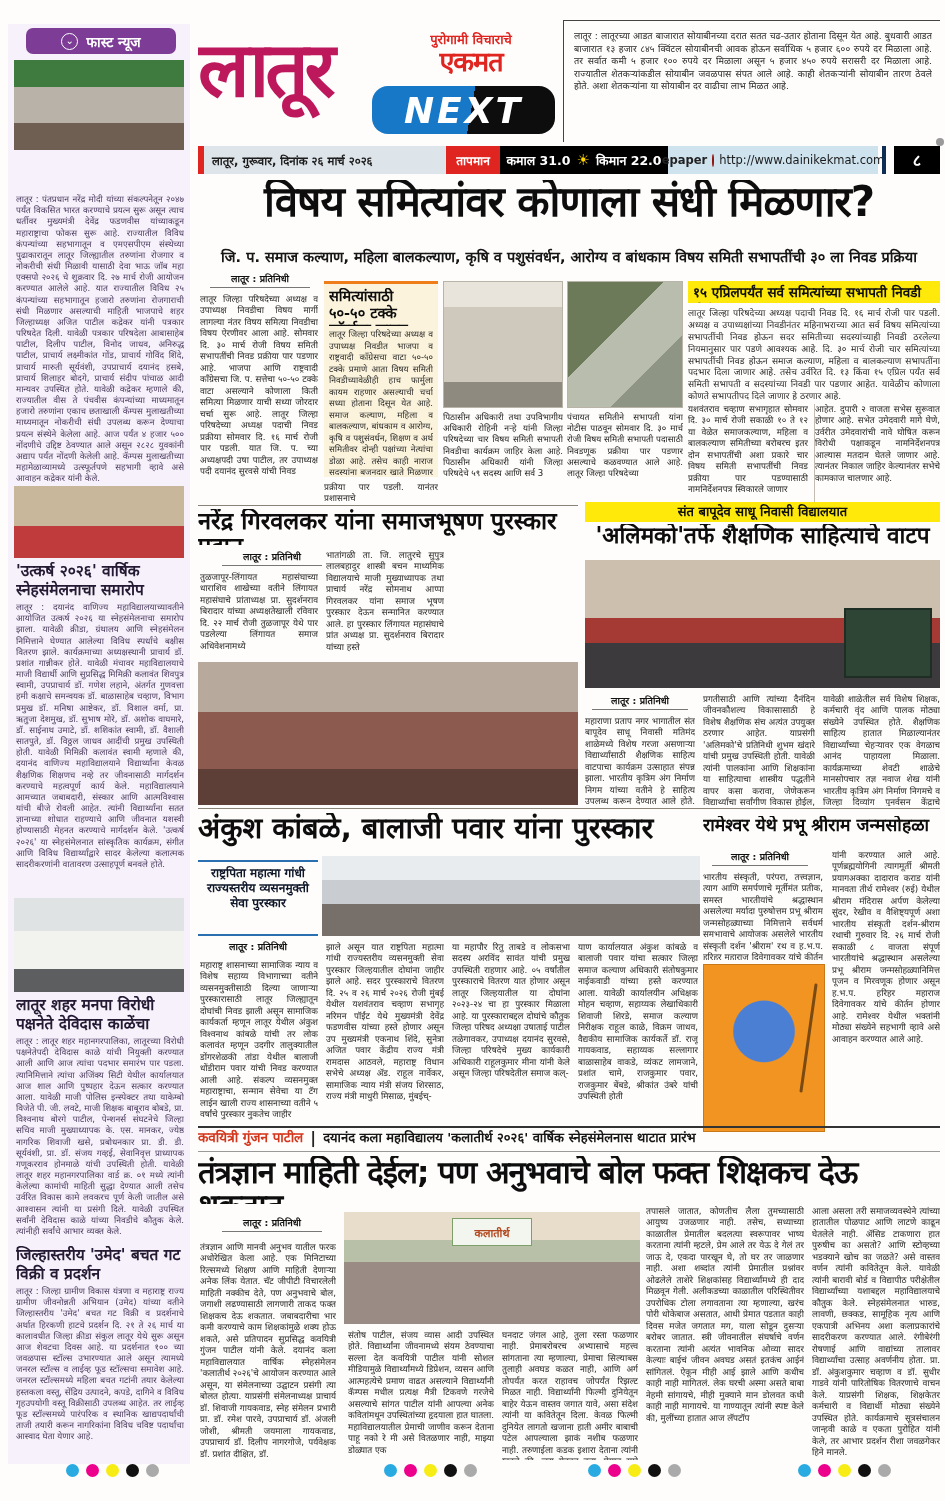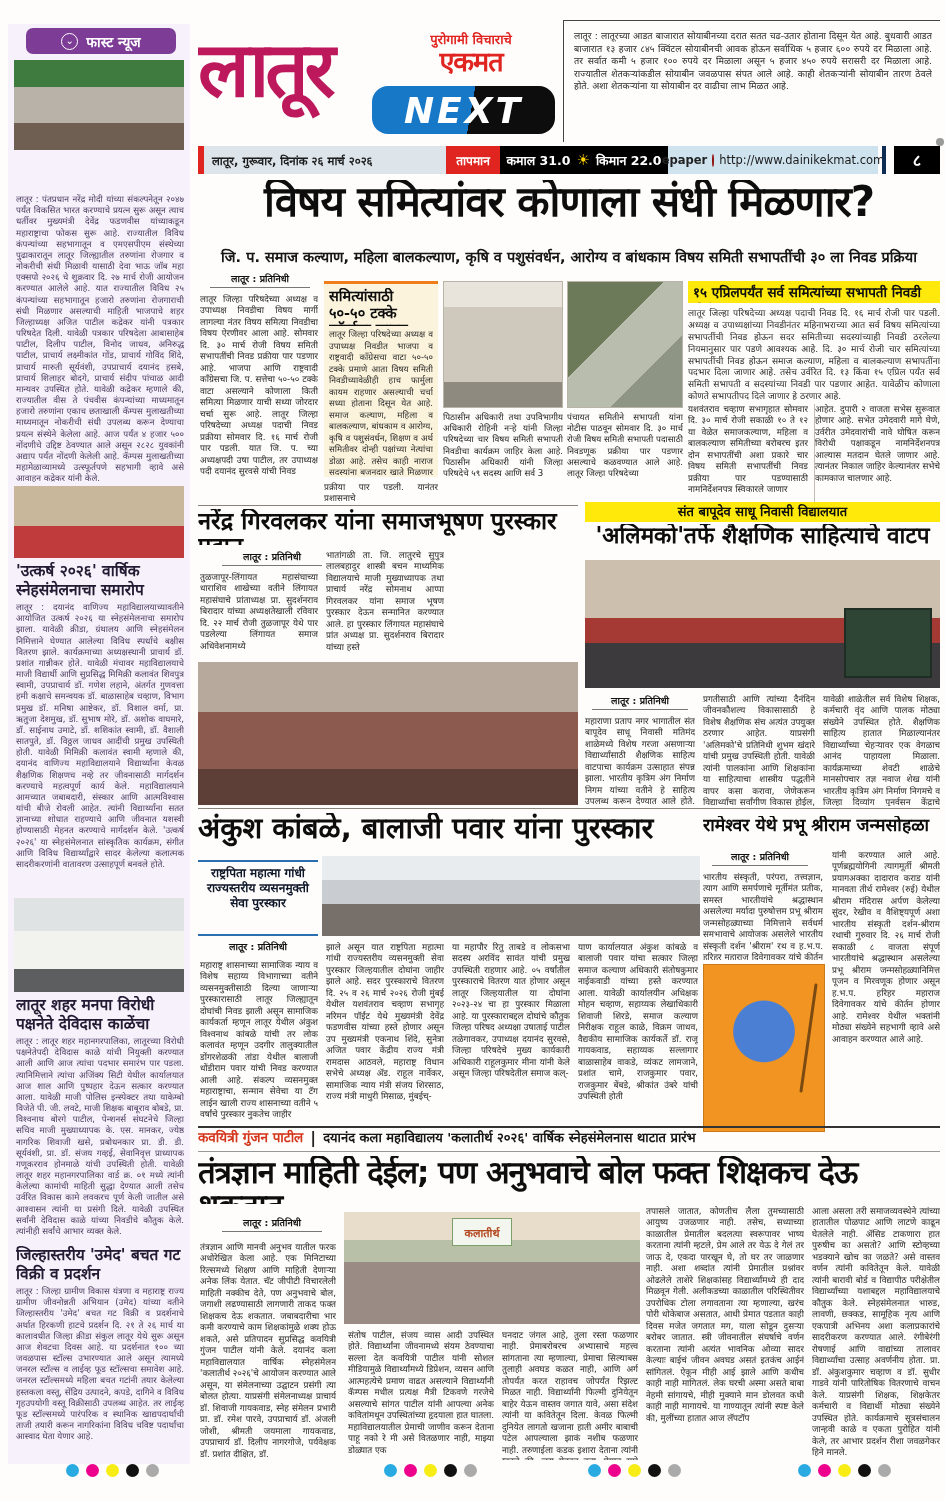--- a/index.html
+++ b/index.html
@@ -151,21 +151,21 @@
     <span style="font-weight:800;color:#222;">|</span>
     <span style="font-weight:700;font-size:13px;color:#161616;">दयानंद कला महाविद्यालय 'कलातीर्थ २०२६' वार्षिक स्नेहसंमेलनास थाटात प्रारंभ</span>
   </div>
 
   <div class="abs headline clip" style="left:198px;top:1156px;width:742px;height:48px;font-size:31px;letter-spacing:-1px;">तंत्रज्ञान माहिती देईल; पण अनुभवाचे बोल फक्त शिक्षकच देऊ शकतात</div>
 
   <div class="abs byline" style="left:222px;top:1216px;width:100px;">लातूर : प्रतिनिधी</div>
   <div class="abs body-txt clip" style="left:200px;top:1242px;width:136px;height:218px;">तंत्रज्ञान आणि मानवी अनुभव यातील फरक अधोरेखित केला आहे. एक मिनिटाच्या रिल्समध्ये शिक्षण आणि माहिती देणाऱ्या अनेक लिंक येतात. चॅट जीपीटी विचारलेली माहिती नक्कीच देते, पण अनुभवाचे बोल, जगाशी लढण्यासाठी लागणारी ताकद फक्त शिक्षकच देऊ शकतात. जबाबदारीचा भार कमी करण्याचे काम शिक्षकांमुळे शक्य होऊ शकते, असे प्रतिपादन सुप्रसिद्ध कवयित्री गुंजन पाटील यांनी केले. दयानंद कला महाविद्यालयात वार्षिक स्नेहसंमेलन 'कलातीर्थ २०२६'चे आयोजन करण्यात आले असून, या संमेलनाच्या उद्घाटन प्रसंगी त्या बोलत होत्या. याप्रसंगी संमेलनाध्यक्ष प्राचार्य डॉ. शिवाजी गायकवाड, स्नेह संमेलन प्रभारी प्रा. डॉ. रमेश पारवे, उपप्राचार्य डॉ. अंजली जोशी, श्रीमती जयमाला गायकवाड, उपप्राचार्य डॉ. दिलीप नागरगोजे, पर्यवेक्षक डॉ. प्रशांत दीक्षित, डॉ.</div>
 
   <div class="abs ph" style="left:344px;top:1212px;width:296px;height:112px;background:linear-gradient(180deg,#e8dccb 0 25%,#b8c0a8 25% 45%,#9a8c84 45% 100%);">
-    <div class="abs" style="left:108px;top:6px;width:60px;height:28px;background:#f3f6ee;border:1px solid #7da06a;color:#b3471f;font-weight:800;font-size:11px;display:flex;align-items:center;justify-content:center;">कलातीर्थ</div>
+    <div class="abs" style="left:108px;top:6px;width:80px;height:28px;background:#f3f6ee;border:1px solid #7da06a;color:#b3471f;font-weight:800;font-size:11px;display:flex;align-items:center;justify-content:center;">कलातीर्थ</div>
   </div>
   <div class="abs body-txt clip" style="left:348px;top:1330px;width:146px;height:130px;">संतोष पाटील, संजय व्यास आदी उपस्थित होते. विद्यार्थ्यांना जीवनामध्ये संयम ठेवण्याचा सल्ला देत कवयित्री पाटील यांनी सोशल मीडियामुळे विद्यार्थ्यांमध्ये डिप्रेशन, व्यसन आणि आत्महत्येचे प्रमाण वाढत असल्याने विद्यार्थ्यांनी कॅम्पस मधील प्रत्यक्ष मैत्री टिकवणे गरजेचे असल्याचे सांगत पाटील यांनी आपल्या अनेक कवितांमधून उपस्थितांच्या हृदयाला हात घातला. महाविद्यालयातील प्रेमाची जाणीव करून देताना पाहू नको रे मी असे वितळणार नाही, माझ्या डोळ्यात एक</div>
   <div class="abs body-txt clip" style="left:502px;top:1330px;width:136px;height:130px;">घनदाट जंगल आहे, तुला रस्ता फळणार नाही. प्रेमाबरोबरच अभ्यासाचे महत्त्व सांगताना त्या म्हणाल्या, प्रेमाचा सिल्याबस तुलाही अवघड कळत नाही, आणि अर्ग तोपर्यंत करत राहावच जोपर्यंत रिझल्ट मिळत नाही. विद्यार्थ्यांनी फिल्मी दुनियेतून बाहेर येऊन वास्तव जगात यावे, असा संदेश त्यांनी या कवितेतून दिला. केवळ फिल्मी दुनियेत लागतो खजाना हाती अमीर बाबाची पटेल आपल्याला झाकं नशीब फळणार नाही. तरुणाईला कडक इशारा देताना त्यांनी म्हटले की, जरा मेहनत करा, प्रेमात सारे हिशोब</div>
   <div class="abs body-txt clip" style="left:646px;top:1206px;width:158px;height:254px;">तपासले जातात, कोणतीच लैला तुमच्यासाठी आयुष्य उजळणार नाही. तसेच, सध्याच्या काळातील प्रेमातील बदलत्या स्वरूपावर भाष्य करताना त्यांनी म्हटले, प्रेम आले तर येऊ दे गेलं तर जाऊ दे, एकदा पारखून घे, तो घर तर जाळणार नाही. अशा शब्दांत त्यांनी प्रेमातील प्रश्नांवर ओढलेले ताशेरे शिक्षकांसह विद्यार्थ्यांमध्ये ही दाद मिळवून गेली. अलीकडच्या काळातील परिस्थितीवर उपरोधिक टोला लगावताना त्या म्हणाल्या, खरंच पोरी धोकेबाज असतात, आधी प्रेमात पडतात काही दिवस मजेत जगतात मग, याला सोडून दुसऱ्या बरोबर जातात. स्त्री जीवनातील संघर्षाचे वर्णन करताना त्यांनी अत्यंत भावनिक ओव्या सादर केल्याः बाईचं जीवन अवघड असतं इतकंच आईनं सांगितलं. ऐकून मीही आई झाले आणि कधीच काही नाही मागितलं. लेक घरची अस्मा असते बाबा नेहमी सांगायचे, मीही मुक्याने मान डोलवत कधी काही नाही मागायचे. या गाण्यातून त्यांनी स्पष्ट केले की, मुलींच्या हातात आज लॅपटॉप</div>
   <div class="abs body-txt clip" style="left:812px;top:1206px;width:128px;height:254px;">आला असला तरी समाजव्यवस्थेने त्यांच्या हातातील पोळपाट आणि लाटणे काढून घेतलेले नाही. ॲसिड टाकणारा हात पुरुषीच का असतो? आणि स्टोव्हच्या भडक्याने खोच का जळते? असे वास्तव वर्णन त्यांनी कवितेतून केले. यावेळी त्यांनी बारावी बोर्ड व विद्यापीठ परीक्षेतील विद्यार्थ्यांच्या यशाबद्दल महाविद्यालयाचे कौतुक केले. स्नेहसंमेलनात भारुड, लावणी, छक्कड, सामूहिक नृत्य आणि एकपात्री अभिनय अशा कलाप्रकारांचे सादरीकरण करण्यात आले. रंगीबेरंगी रोषणाई आणि वाद्यांच्या तालावर विद्यार्थ्यांचा उत्साह अवर्णनीय होता. प्रा. डॉ. अंकुशकुमार चव्हाण व डॉ. सुधीर गाडवे यांनी पारितोषिक वितरणाचे वाचन केले. याप्रसंगी शिक्षक, शिक्षकेतर कर्मचारी व विद्यार्थी मोठ्या संख्येने उपस्थित होते. कार्यक्रमाचे सूत्रसंचालन जान्हवी काळे व एकता पुरोहित यांनी केले, तर आभार प्रदर्शन रीशा जवळगेकर हिने मानले.</div>
 
   <div class="abs dotrow" style="left:66px;top:1464px;">
     <span class="dot" style="background:#29abe2;"></span>
     <span class="dot" style="background:#ec008c;"></span>
     <span class="dot" style="background:#f7ec13;"></span>

